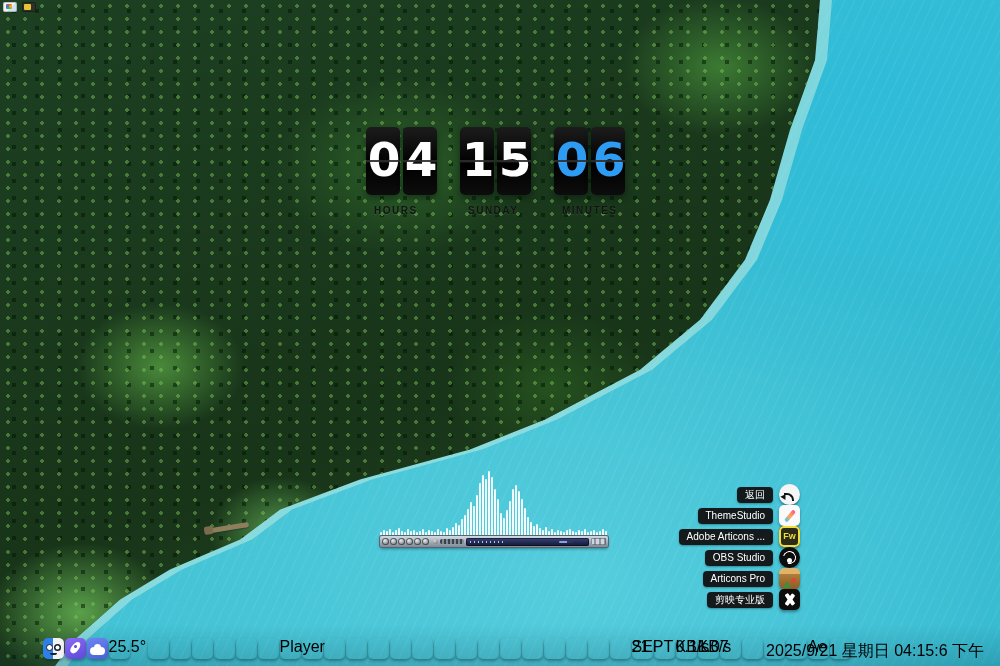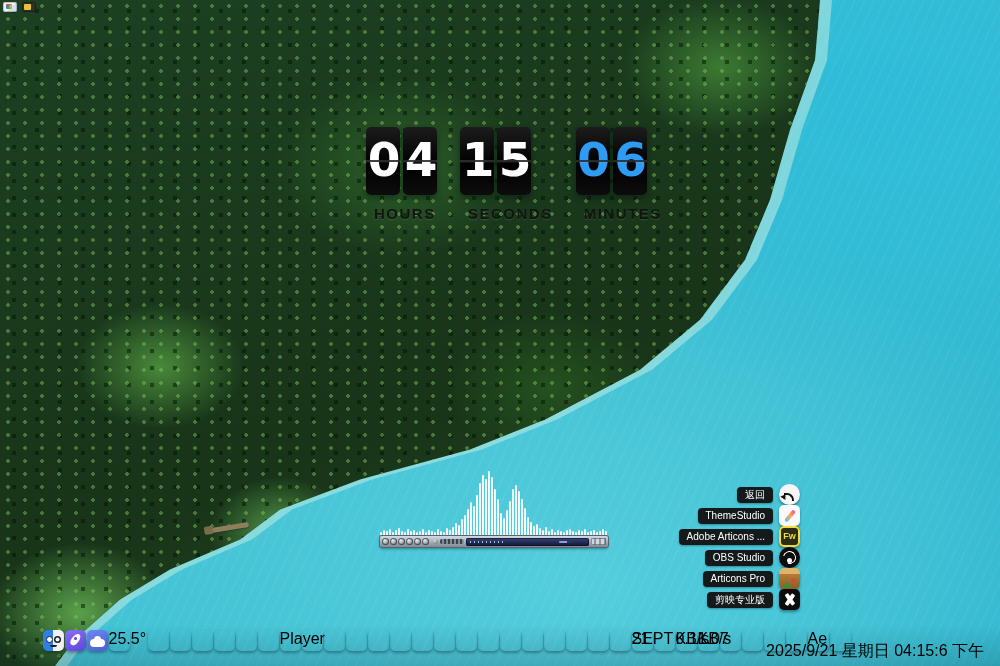--- a/index.html
+++ b/index.html
@@ -56,21 +56,21 @@
   .cards{display:flex;gap:3px;}
   .card{
     width:34px;height:68px;border-radius:5px;position:relative;
     background:linear-gradient(#1c1c1c,#050505 45%,#000 55%,#0d0d0d);
     box-shadow:0 3px 6px rgba(0,20,10,.45);
     font-family:"DejaVu Sans",sans-serif;font-weight:bold;font-size:47px;line-height:66px;
     color:#fff;text-align:center;letter-spacing:-2px;overflow:hidden;
   }
   .card::after{content:"";position:absolute;left:0;right:0;top:50%;height:2px;margin-top:-1px;background:rgba(45,45,45,.9);box-shadow:0 1px 0 rgba(255,255,255,.06);}
   .card.sec{color:#2f9cf4;}
-  .group-label{margin-top:10px;padding-left:8px;font-size:15px;font-weight:bold;letter-spacing:1.5px;color:#101510;text-shadow:0 1px 1px rgba(255,255,255,.12);}
+  .group-label{margin-top:10px;padding-left:8px;font-size:10px;font-weight:bold;letter-spacing:1.5px;color:#101510;text-shadow:0 1px 1px rgba(255,255,255,.12);}
   .clock-side{margin-left:10px;padding-top:1px;}
   .clock-date{display:inline-block;font-size:9px;color:#fff;background:rgba(0,0,0,.55);border-radius:3px;padding:1px 5px;letter-spacing:.5px;}
   .clock-meridiem{font-size:21px;font-weight:bold;color:#fff;line-height:22px;margin-top:2px;text-shadow:0 1px 3px rgba(0,0,0,.6);}
   .clock-weekday{font-size:9px;font-weight:bold;color:#eee;letter-spacing:1.5px;text-shadow:0 1px 2px rgba(0,0,0,.6);}
 
   
   .visualizer{position:absolute;left:380px;top:469px;width:228px;height:66px;display:flex;align-items:flex-end;}
   .visualizer i{display:block;width:2px;margin-right:1px;background:rgba(255,255,255,.92);border-radius:1px 1px 0 0;}
   .player-bar{
     position:absolute;left:380px;top:536px;width:228px;height:11px;border-radius:2px;
@@ -110,21 +110,21 @@
   .ic-obs{background:#0d0d0d;border-radius:50%;}
   .ic-obs::before{content:"";position:absolute;left:3.5px;top:3.5px;width:11px;height:11px;border:1.5px solid #fff;border-left-color:rgba(0,0,0,0);border-radius:50%;transform:rotate(-30deg);}
   .ic-obs::after{content:"";position:absolute;left:8px;top:11px;width:5px;height:5px;border-radius:50%;background:#fff;}
   .ic-capcut{background:#0d0d0d;}
   .ic-capcut::before,.ic-capcut::after{content:"";position:absolute;left:9px;top:4px;width:3.5px;height:13px;background:#fff;border-radius:1px;}
   .ic-capcut::before{transform:rotate(35deg);}
   .ic-capcut::after{transform:rotate(-35deg);}
 
   
   .dock{position:absolute;left:42px;bottom:3px;display:flex;align-items:flex-end;}
-  .dk{width:21px;height:21px;border-radius:5px;margin:12px .5px;position:relative;flex:0 0 auto;box-shadow:0 2px 3px rgba(0,20,30,.35);}
+  .dk{width:21px;height:21px;border-radius:5px;margin:4px .5px;position:relative;flex:0 0 auto;box-shadow:0 2px 3px rgba(0,20,30,.35);}
   .dk .t1,.dk .t2{position:absolute;font-family:"Liberation Sans",sans-serif;}
   .ic-separator{width:16px;background:rgba(0,0,0,0);box-shadow:none;pointer-events:none;}
   .ic-assistant{background:linear-gradient(90deg,#2f7fe8 50%,#f2f2f2 50%);}
   .ic-assistant::before{content:"";position:absolute;left:3px;top:6px;width:5px;height:5px;border:1.5px solid #15202c;border-radius:50%;box-shadow:8px 0 0 -1.5px #fff,8px 0 0 0 #15202c;background:#fff;}
   .ic-assistant::after{content:"";position:absolute;left:7px;top:15px;width:7px;height:2px;border-radius:0 0 3px 3px;background:#15202c;}
   .ic-rocket-app{background:linear-gradient(160deg,#8a6cf5,#5f48d8);}
   .ic-rocket-app::before{content:"";position:absolute;left:7px;top:3px;width:7px;height:13px;background:#fff;border-radius:50% 50% 40% 40%;transform:rotate(38deg);}
   .ic-rocket-app::after{content:"";position:absolute;left:9.5px;top:7px;width:3px;height:3px;border-radius:50%;background:#5f48d8;transform:rotate(38deg);}
   .ic-cloud-app{background:linear-gradient(160deg,#6d86f2,#4a5fd8);}
   .ic-cloud-app::before{content:"";position:absolute;left:3px;bottom:4px;width:15px;height:8px;background:#fff;border-radius:5px;}
@@ -249,21 +249,21 @@
       <div class="card">0</div>
       <div class="card">4</div>
     </div>
     <div class="group-label">HOURS</div>
   </div>
   <div class="clock-group">
     <div class="cards">
       <div class="card">1</div>
       <div class="card">5</div>
     </div>
-    <div class="group-label">SECONDS</div>
+    <div class="group-label">SUNDAY</div>
   </div>
   <div class="clock-group">
     <div class="cards">
       <div class="card sec">0</div>
       <div class="card sec">6</div>
     </div>
     <div class="group-label">MINUTES</div>
   </div>
 </div>
 

